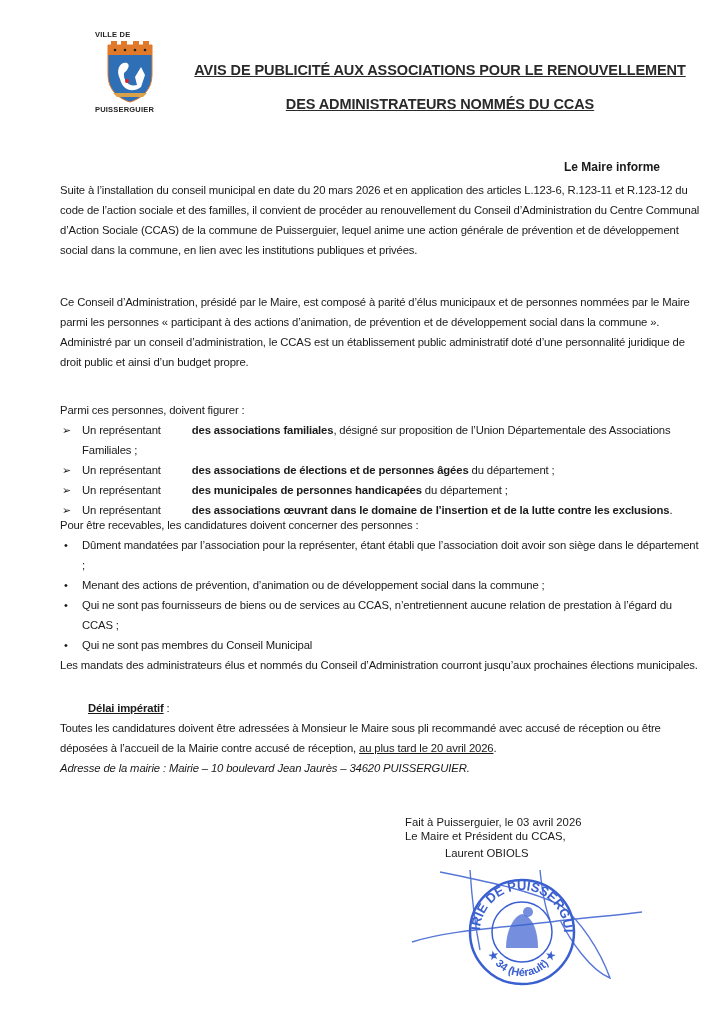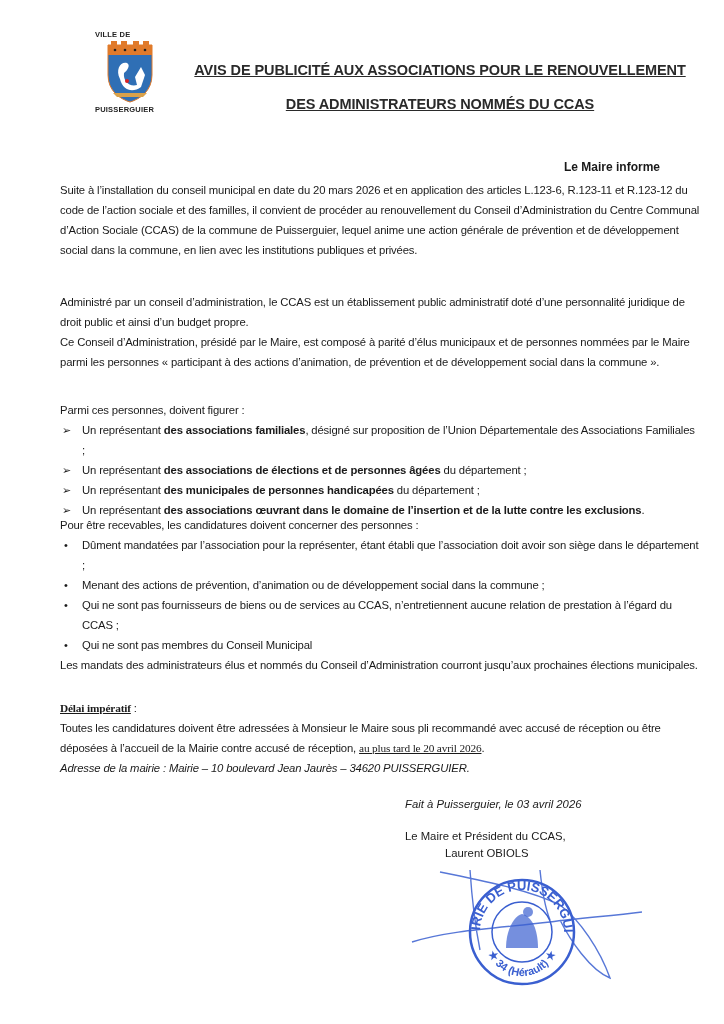--- a/index.html
+++ b/index.html
@@ -14,22 +14,22 @@
   .title.l2 { top: 96px; }
   .heading { position: absolute; top: 160px; left: 60px; width: 600px; text-align: right;
              font-weight: bold; font-size: 12px; }
   .para { position: absolute; left: 60px; width: 640px; font-size: 11.3px; line-height: 20px;
           letter-spacing: -0.15px; }
   .para p { margin: 0; }
   ul.arrows, ul.bullets { list-style: none; margin: 0; padding: 0; }
   ul.arrows li, ul.bullets li { position: relative; padding-left: 22px; }
   ul.arrows li .mk { position: absolute; left: 2px; top: 0; font-size: 11px; }
   ul.bullets li .mk { position: absolute; left: 4px; top: 0; font-size: 11px; }
-  b { font-weight: bold; }
-  .u { text-decoration: underline; font-family: Liberation Serif, serif; }
+  b { font-weight: bold; margin-left: 28px; }
+  .u { text-decoration: underline; }
   .it { font-style: italic; }
   .sign { position: absolute; left: 405px; font-size: 11.3px; line-height: 20px; }
   .stamp { position: absolute; left: 410px; top: 860px; }
 </style>
 </head>
 <body>
 
 <div class="logo">
   <div class="town-top">VILLE DE</div>
   <svg width="50" height="62" viewBox="0 0 50 62">
@@ -53,22 +53,22 @@
 <div class="title l1">AVIS DE PUBLICITÉ AUX ASSOCIATIONS POUR LE RENOUVELLEMENT</div>
 <div class="title l2">DES ADMINISTRATEURS NOMMÉS DU CCAS</div>
 
 <div class="heading">Le Maire informe</div>
 
 <div class="para" style="top:180px;">
   <p>Suite à l’installation du conseil municipal en date du 20 mars 2026 et en application des articles L.123-6, R.123-11 et R.123-12 du code de l’action sociale et des familles, il convient de procéder au renouvellement du Conseil d’Administration du Centre Communal d’Action Sociale (CCAS) de la commune de Puisserguier, lequel anime une action générale de prévention et de développement social dans la commune, en lien avec les institutions publiques et privées.</p>
 </div>
 
 <div class="para" style="top:292px;">
+  <p>Ce Conseil d’Administration, présidé par le Maire, est composé à parité d’élus municipaux et de personnes nommées par le Maire parmi les personnes « participant à des actions d’animation, de prévention et de développement social dans la commune ».</p>
   <p>Administré par un conseil d’administration, le CCAS est un établissement public administratif doté d’une personnalité juridique de droit public et ainsi d’un budget propre.</p>
-  <p>Ce Conseil d’Administration, présidé par le Maire, est composé à parité d’élus municipaux et de personnes nommées par le Maire parmi les personnes « participant à des actions d’animation, de prévention et de développement social dans la commune ».</p>
 </div>
 
 <div class="para" style="top:400px;">
   <p>Parmi ces personnes, doivent figurer :</p>
   <ul class="arrows">
     <li><span class="mk">➢</span><span>Un représentant </span><b>des associations familiales</b><span>, désigné sur proposition de l’Union Départementale des Associations Familiales ;</span></li>
     <li><span class="mk">➢</span><span>Un représentant </span><b>des associations de élections et de personnes âgées</b><span> du département ;</span></li>
     <li><span class="mk">➢</span><span>Un représentant </span><b>des municipales de personnes handicapées</b><span> du département ;</span></li>
     <li><span class="mk">➢</span><span>Un représentant </span><b>des associations œuvrant dans le domaine de l’insertion et de la lutte contre les exclusions</b><span>.</span></li>
   </ul>
@@ -84,21 +84,21 @@
   </ul>
   <p>Les mandats des administrateurs élus et nommés du Conseil d’Administration courront jusqu’aux prochaines élections municipales.</p>
 </div>
 
 <div class="para" style="top:698px;">
   <p><b class="u">Délai impératif</b><span> :</span></p>
   <p><span>Toutes les candidatures doivent être adressées à Monsieur le Maire sous pli recommandé avec accusé de réception ou être déposées à l’accueil de la Mairie contre accusé de réception, </span><span class="u">au plus tard le 20 avril 2026</span><span>.</span></p>
   <p class="it">Adresse de la mairie : Mairie – 10 boulevard Jean Jaurès – 34620 PUISSERGUIER.</p>
 </div>
 
-<div class="sign" style="top:794px;font-style:italic;">Fait à Puisserguier, le 03 avril 2026</div>
+<div class="sign" style="top:812px;">Fait à Puisserguier, le 03 avril 2026</div>
 <div class="sign" style="top:826px;">Le Maire et Président du CCAS,</div>
 <div class="sign" style="top:843px;margin-left:40px;">Laurent OBIOLS</div>
 
 <svg class="stamp" width="260" height="150" viewBox="0 0 260 150">
   <defs>
     <path id="arcTop" d="M70,72 A42,42 0 0 1 154,72"></path>
     <path id="arcBot" d="M76,80 A36,36 0 0 0 148,80"></path>
   </defs>
   <g fill="none" stroke="#3a5fd0">
     <circle cx="112" cy="72" r="52" stroke-width="2.5"></circle>

